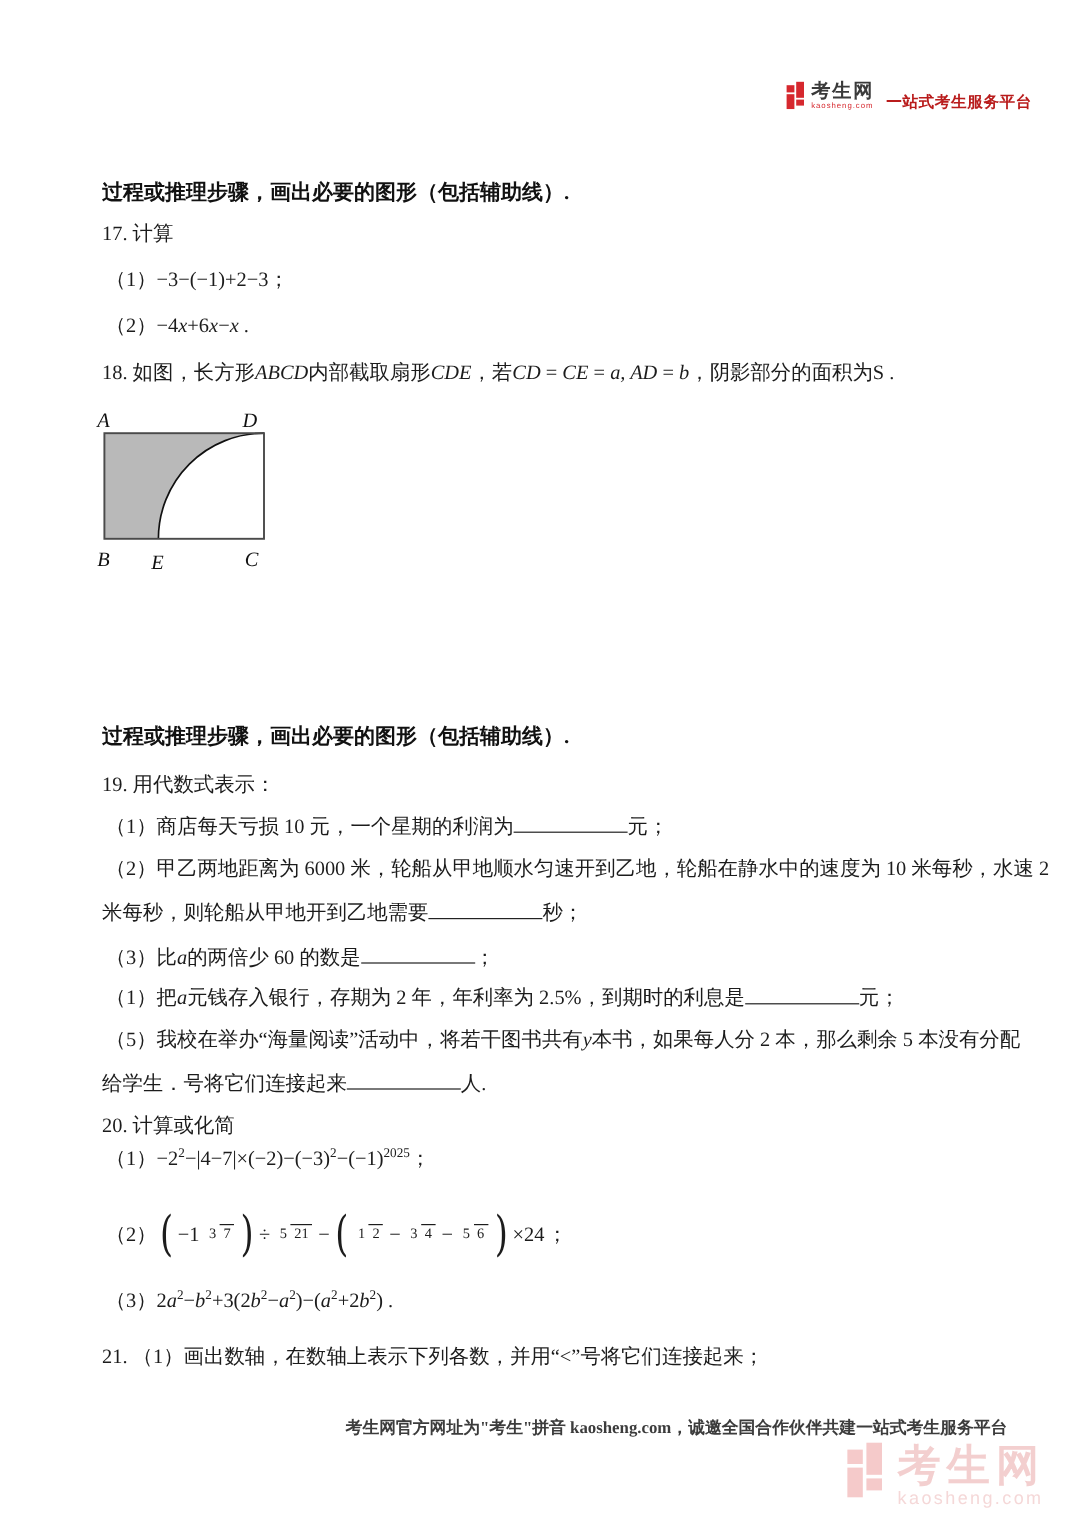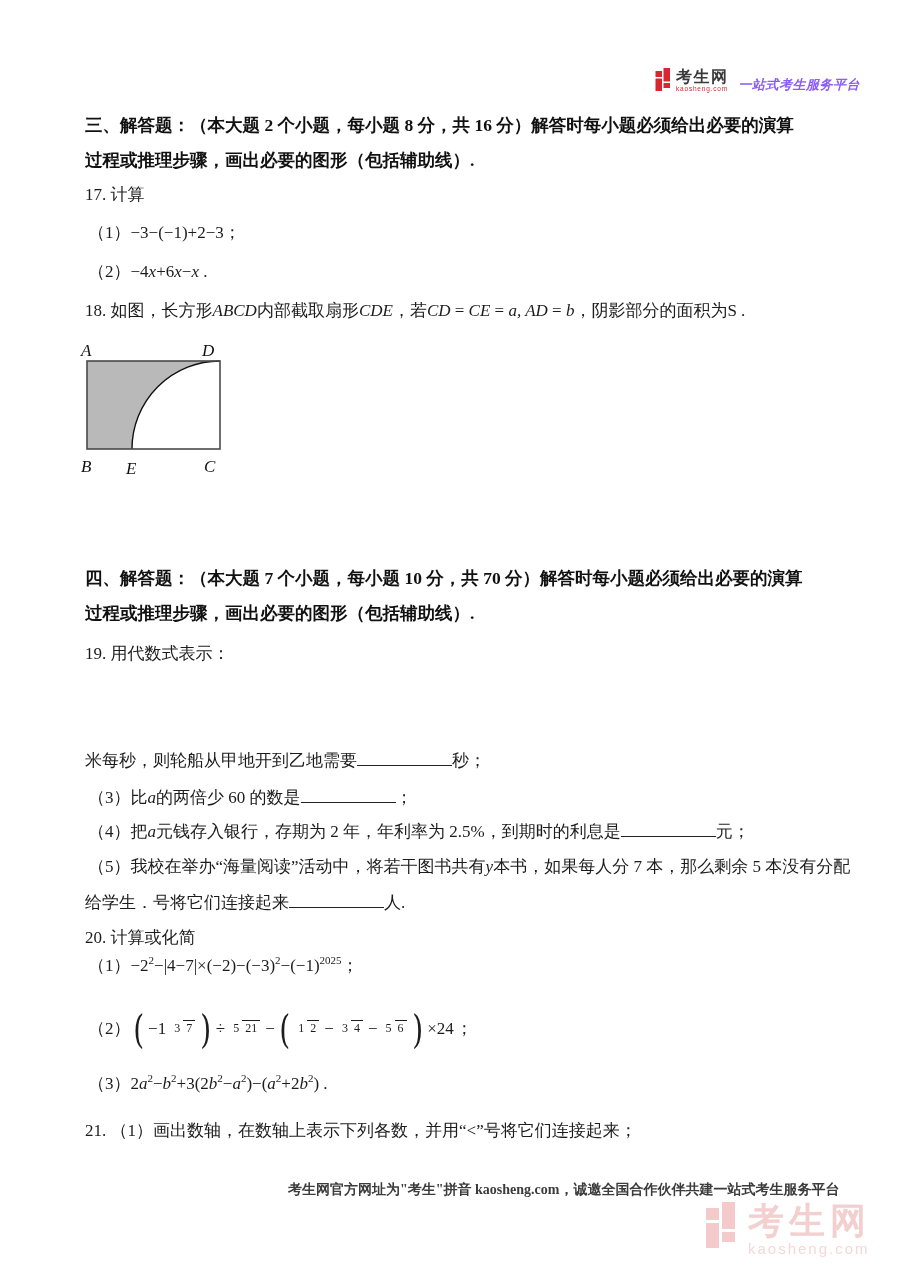--- a/index.html
+++ b/index.html
@@ -30,21 +30,21 @@
           font-family:"DejaVu Serif",serif; color:#1c1c1c; }
 
   
   .logo { position:absolute; left:655px; top:68px; display:flex; align-items:flex-start; }
   .logo-txt { margin-left:5px; display:flex; flex-direction:column; }
   .logo-name { font-size:16px; font-weight:bold; color:#3a3a3a; letter-spacing:1.5px;
                font-family:"Liberation Sans",sans-serif; line-height:17px; }
   .logo-domain { font-size:6.5px; color:#d6282e; letter-spacing:0.8px; line-height:8px;
                  font-family:"Liberation Sans",sans-serif; }
   .logo-slogan { margin-left:10px; margin-top:8px; font-size:13px; font-weight:bold;
-                 color:#8b5cf6; font-family:"Liberation Sans",sans-serif; letter-spacing:0.5px;font-style:italic; }
+                 color:#b91c1c; font-family:"Liberation Sans",sans-serif; letter-spacing:0.5px; }
 
   
   .figure { position:absolute; left:80px; top:342px; }
   .fig-label { font-family:"Liberation Serif","DejaVu Serif",serif; font-style:italic;
                font-size:17px; fill:#111; }
 
   
   .footer { position:absolute; left:288px; top:1181px; font-size:14px; font-weight:600;
             color:#3c3c3c; white-space:nowrap; }
 
@@ -68,21 +68,20 @@
       <rect x="16" y="0" width="13" height="27" fill="#d6282e"></rect>
       <rect x="16" y="30" width="13" height="10" fill="#d6282e"></rect>
     </svg>
     <div class="logo-txt">
       <span class="logo-name">考生网</span>
       <span class="logo-domain">kaosheng.com</span>
     </div>
     <span class="logo-slogan">一站式考生服务平台</span>
   </div>
 
-  <div class="line heading" style="top:113px">三、解答题：（本大题 2 个小题，每小题 8 分，共 16 分）解答时每小题必须给出必要的演算</div>
   <div class="line heading" style="top:148px">过程或推理步骤，画出必要的图形（包括辅助线）.</div>
 
   <div class="line" style="top:183px">17. 计算</div>
   <div class="line sub" style="top:221px"><span>（1）</span><span class="m">−3−(−1)+2−3</span><span>；</span></div>
   <div class="line sub" style="top:260px"><span>（2）</span><span class="m">−4</span><span class="mi">x</span><span class="m">+6</span><span class="mi">x</span><span class="m">−</span><span class="mi">x</span><span> .</span></div>
 
   <div class="line" style="top:299px"><span>18. 如图，长方形</span><span class="mi">ABCD</span><span>内部截取扇形</span><span class="mi">CDE</span><span>，若</span><span class="mi">CD</span><span class="m"> = </span><span class="mi">CE</span><span class="m"> = </span><span class="mi">a, AD</span><span class="m"> = </span><span class="mi">b</span><span>，阴影部分的面积为</span><span class="m">S</span><span> .</span></div>
 
   <div class="figure">
     <svg width="160" height="136" viewBox="0 0 160 136">
@@ -91,28 +90,29 @@
       <rect x="7" y="19" width="133" height="88" fill="none" stroke="#4a4a4a" stroke-width="1.6"></rect>
       <text x="1" y="14" class="fig-label">A</text>
       <text x="122" y="14" class="fig-label">D</text>
       <text x="1" y="130" class="fig-label">B</text>
       <text x="46" y="132" class="fig-label">E</text>
       <text x="124" y="130" class="fig-label">C</text>
     </svg>
   </div>
 
 
-  <div class="line heading" style="top:566px">四、解答题：（本大题 7 个小题，每小题 10 分，共 70 分）解答时每小题必须给出必要的演算</div>
   <div class="line heading" style="top:601px">过程或推理步骤，画出必要的图形（包括辅助线）.</div>
 
   <div class="line" style="top:642px">19. 用代数式表示：</div>
+  <div class="line sub" style="top:677px"><span>（1）商店每天亏损 10 元，一个星期的利润为</span><span class="blank"></span><span>元；</span></div>
+  <div class="line sub" style="top:712px">（2）甲乙两地距离为 6000 米，轮船从甲地顺水匀速开到乙地，轮船在静水中的速度为 10 米每秒，水速 2</div>
   <div class="line" style="top:749px"><span>米每秒，则轮船从甲地开到乙地需要</span><span class="blank"></span><span>秒；</span></div>
   <div class="line sub" style="top:786px"><span>（3）比</span><span class="mi">a</span><span>的两倍少 60 的数是</span><span class="blank"></span><span>；</span></div>
-  <div class="line sub" style="top:820px"><span>（4）把</span><span class="mi">a</span><span>元钱存入银行，存期为 2 年，年利率为 2.5%，到期时的利息是</span><span class="blank"></span><span>元；</span></div>
-  <div class="line sub" style="top:855px"><span>（5）我校在举办“海量阅读”活动中，将若干图书共有</span><span class="mi">y</span><span>本书，如果每人分 7 本，那么剩余 5 本没有分配</span></div>
+  <div class="line sub" style="top:820px"><span>（1）把</span><span class="mi">a</span><span>元钱存入银行，存期为 2 年，年利率为 2.5%，到期时的利息是</span><span class="blank"></span><span>元；</span></div>
+  <div class="line sub" style="top:855px"><span>（5）我校在举办“海量阅读”活动中，将若干图书共有</span><span class="mi">y</span><span>本书，如果每人分 2 本，那么剩余 5 本没有分配</span></div>
   <div class="line" style="top:891px"><span>给学生．号将它们连接起来</span><span class="blank"></span><span>人.</span></div>
 
   <div class="line" style="top:926px">20. 计算或化简</div>
   <div class="line sub" style="top:954px"><span>（1）</span><span class="m">−2</span><sup>2</sup><span class="m">−|4−7|×(−2)−(−3)</span><sup>2</sup><span class="m">−(−1)</span><sup>2025</sup><span>；</span></div>
   <div class="line sub mline" style="top:998px">
       <span>（2）</span>
       <span class="bigp">(</span>
       <span class="m">−1</span>
       <span class="frac"><span class="fnum">3</span><span class="fden">7</span></span>
       <span class="bigp">)</span>

